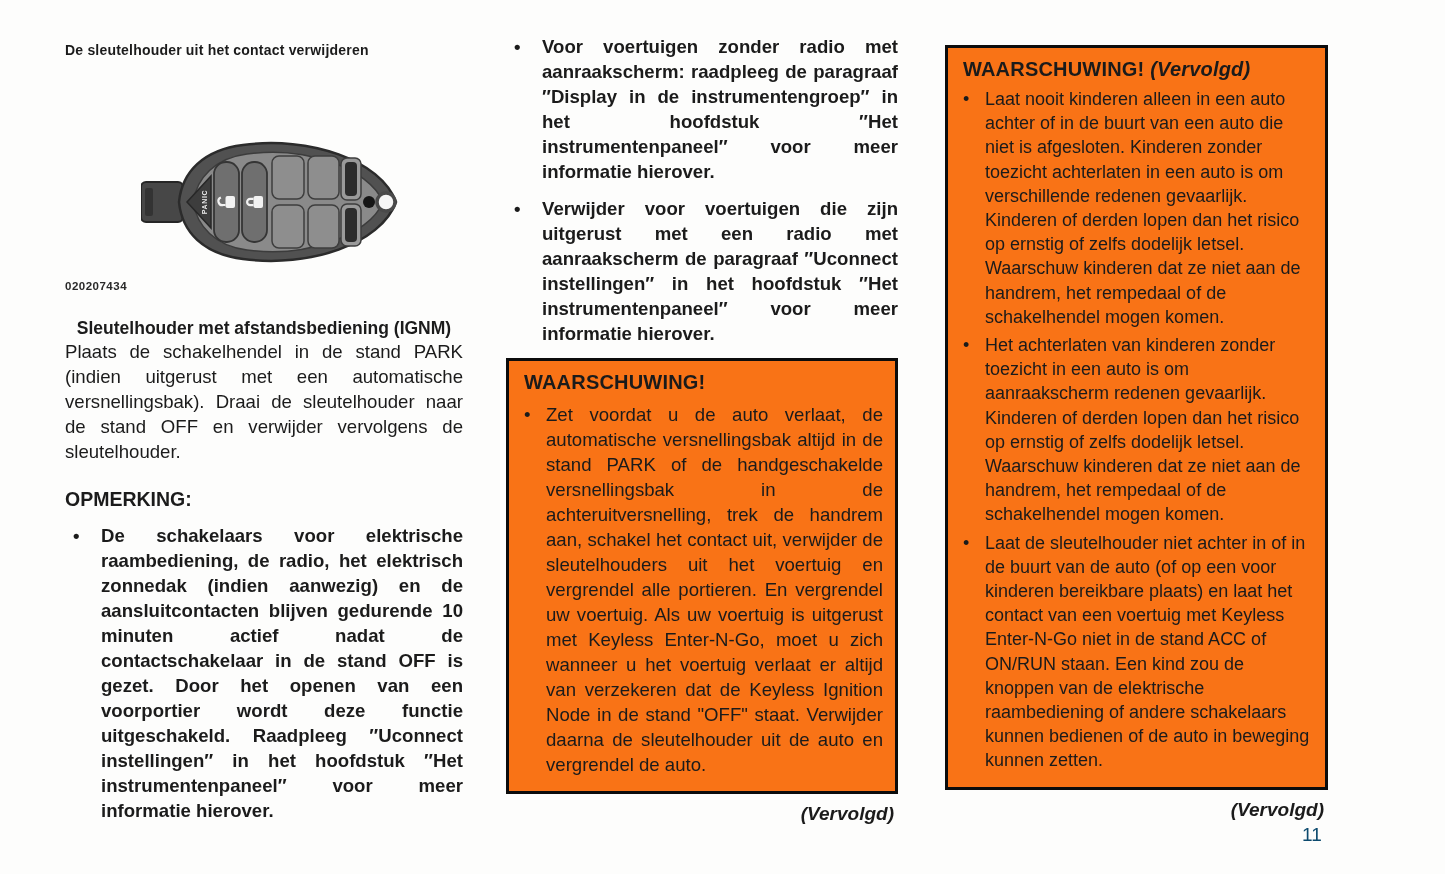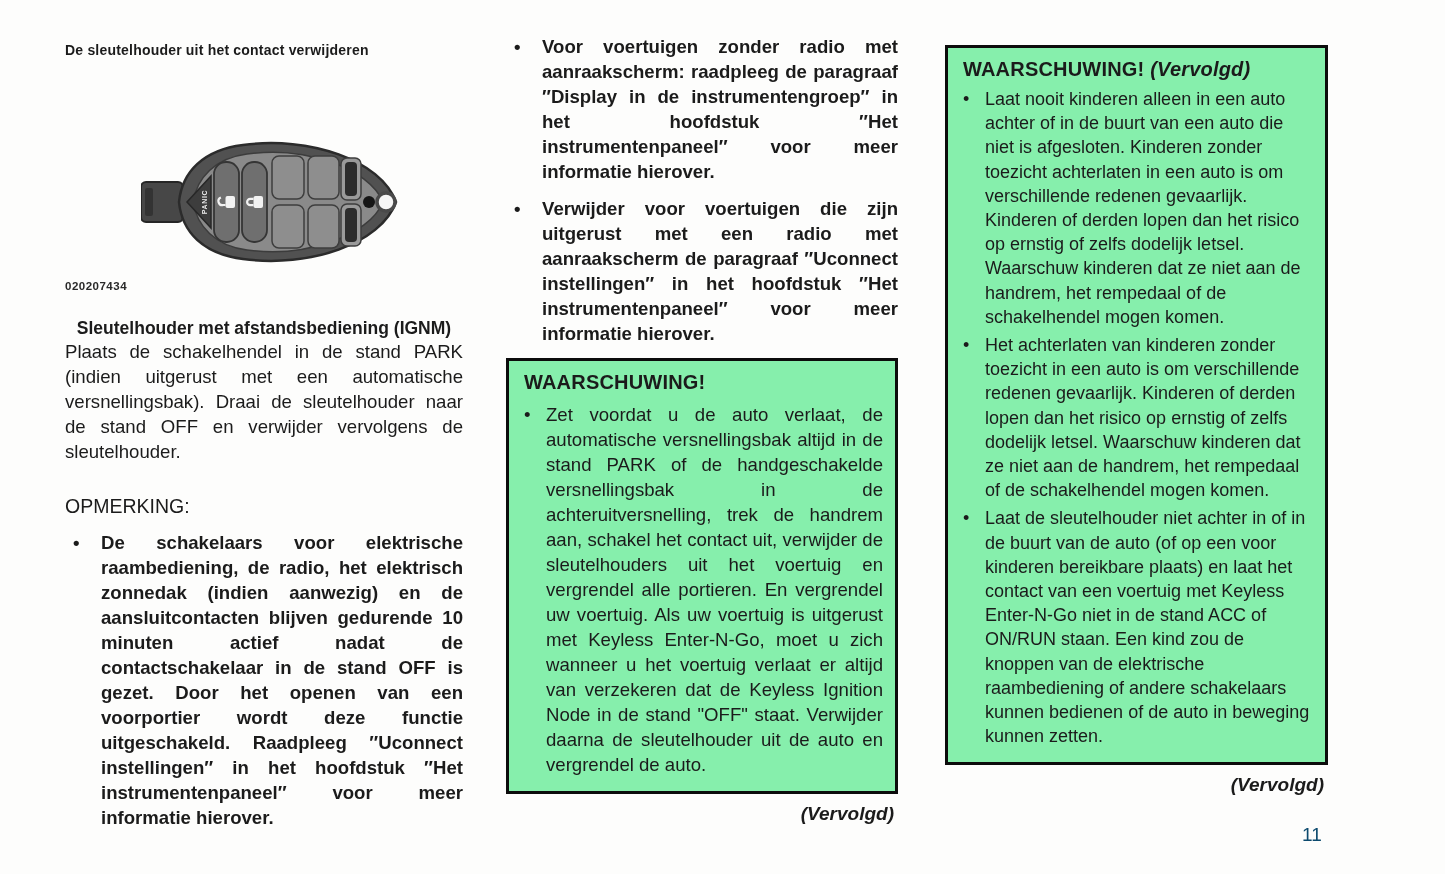--- a/index.html
+++ b/index.html
@@ -23,30 +23,30 @@
   .figure{margin-top:66px;}
   .fob-wrap{margin-left:76px; width:260px; height:144px;}
   .fig-code{
     text-align:left; padding-right:6px; margin-top:6px;
     font-size:11.5px; font-weight:700; letter-spacing:.5px; color:#2a2a2a;
   }
   .fig-caption{
     margin-top:25px; text-align:center; font-size:17.5px; font-weight:700; line-height:22px;
   }
   .para{}
-  .note-heading{margin-top:31px; font-size:19.5px; font-weight:400;}
+  .note-heading{margin-top:24px; font-size:19.5px; font-weight:700;}
 
   .bullet{display:flex; margin-top:12px;}
   .bullet .dot{flex:0 0 28px; text-align:left; padding-left:8px;}
   .bullet .txt{flex:1 1 auto;}
 
   #col-mid .lead-bullet .txt, #col-mid .lead-bullet .dot{font-weight:700;}
 
   .warning-box{
-    border:3px solid #0c0c0c; background:#86efac;
+    border:3px solid #0c0c0c; background:#f97316;
     padding:8px 12px 14px 13px; margin-top:12px;
   }
   .warning-box .box-title{
     font-size:20px; font-weight:700; letter-spacing:.2px; margin:2px 0 6px 2px;
   }
   .warning-box .box-title em{font-style:italic;}
   .warning-box .bullet{margin-top:8px;}
   .warning-box .bullet .dot{flex:0 0 22px; padding-left:2px;}
   #col-right .warning-box{margin-top:0;}
   #col-right .warning-box .b-text{font-size:18px; line-height:24.2px;}
@@ -148,21 +148,21 @@
       <div class="box-title">
         <span>WAARSCHUWING!</span>
         <em>(Vervolgd)</em>
       </div>
       <div class="bullet b-text">
         <span class="dot">•</span>
         <span class="txt">Laat nooit kinderen alleen in een auto achter of in de buurt van een auto die niet is afgesloten. Kinderen zonder toezicht achterlaten in een auto is om verschillende redenen gevaarlijk. Kinderen of derden lopen dan het risico op ernstig of zelfs dodelijk letsel. Waarschuw kinderen dat ze niet aan de handrem, het rempedaal of de schakelhendel mogen komen.</span>
       </div>
       <div class="bullet b-text">
         <span class="dot">•</span>
-        <span class="txt">Het achterlaten van kinderen zonder toezicht in een auto is om verschillende redenen gevaarlijk. Kinderen of derden lopen dan het risico op ernstig of zelfs dodelijk letsel. Waarschuw kinderen dat ze niet aan de handrem, het rempedaal of de schakelhendel mogen komen.</span>
+        <span class="txt">Het achterlaten van kinderen zonder toezicht in een auto is om aanraakscherm redenen gevaarlijk. Kinderen of derden lopen dan het risico op ernstig of zelfs dodelijk letsel. Waarschuw kinderen dat ze niet aan de handrem, het rempedaal of de schakelhendel mogen komen.</span>
       </div>
       <div class="bullet b-text">
         <span class="dot">•</span>
         <span class="txt">Laat de sleutelhouder niet achter in of in de buurt van de auto (of op een voor kinderen bereikbare plaats) en laat het contact van een voertuig met Keyless Enter-N-Go niet in de stand ACC of ON/RUN staan. Een kind zou de knoppen van de elektrische raambediening of andere schakelaars kunnen bedienen of de auto in beweging kunnen zetten.</span>
       </div>
     </div>
 
     <div class="continued">(Vervolgd)</div>
   </div>
 

